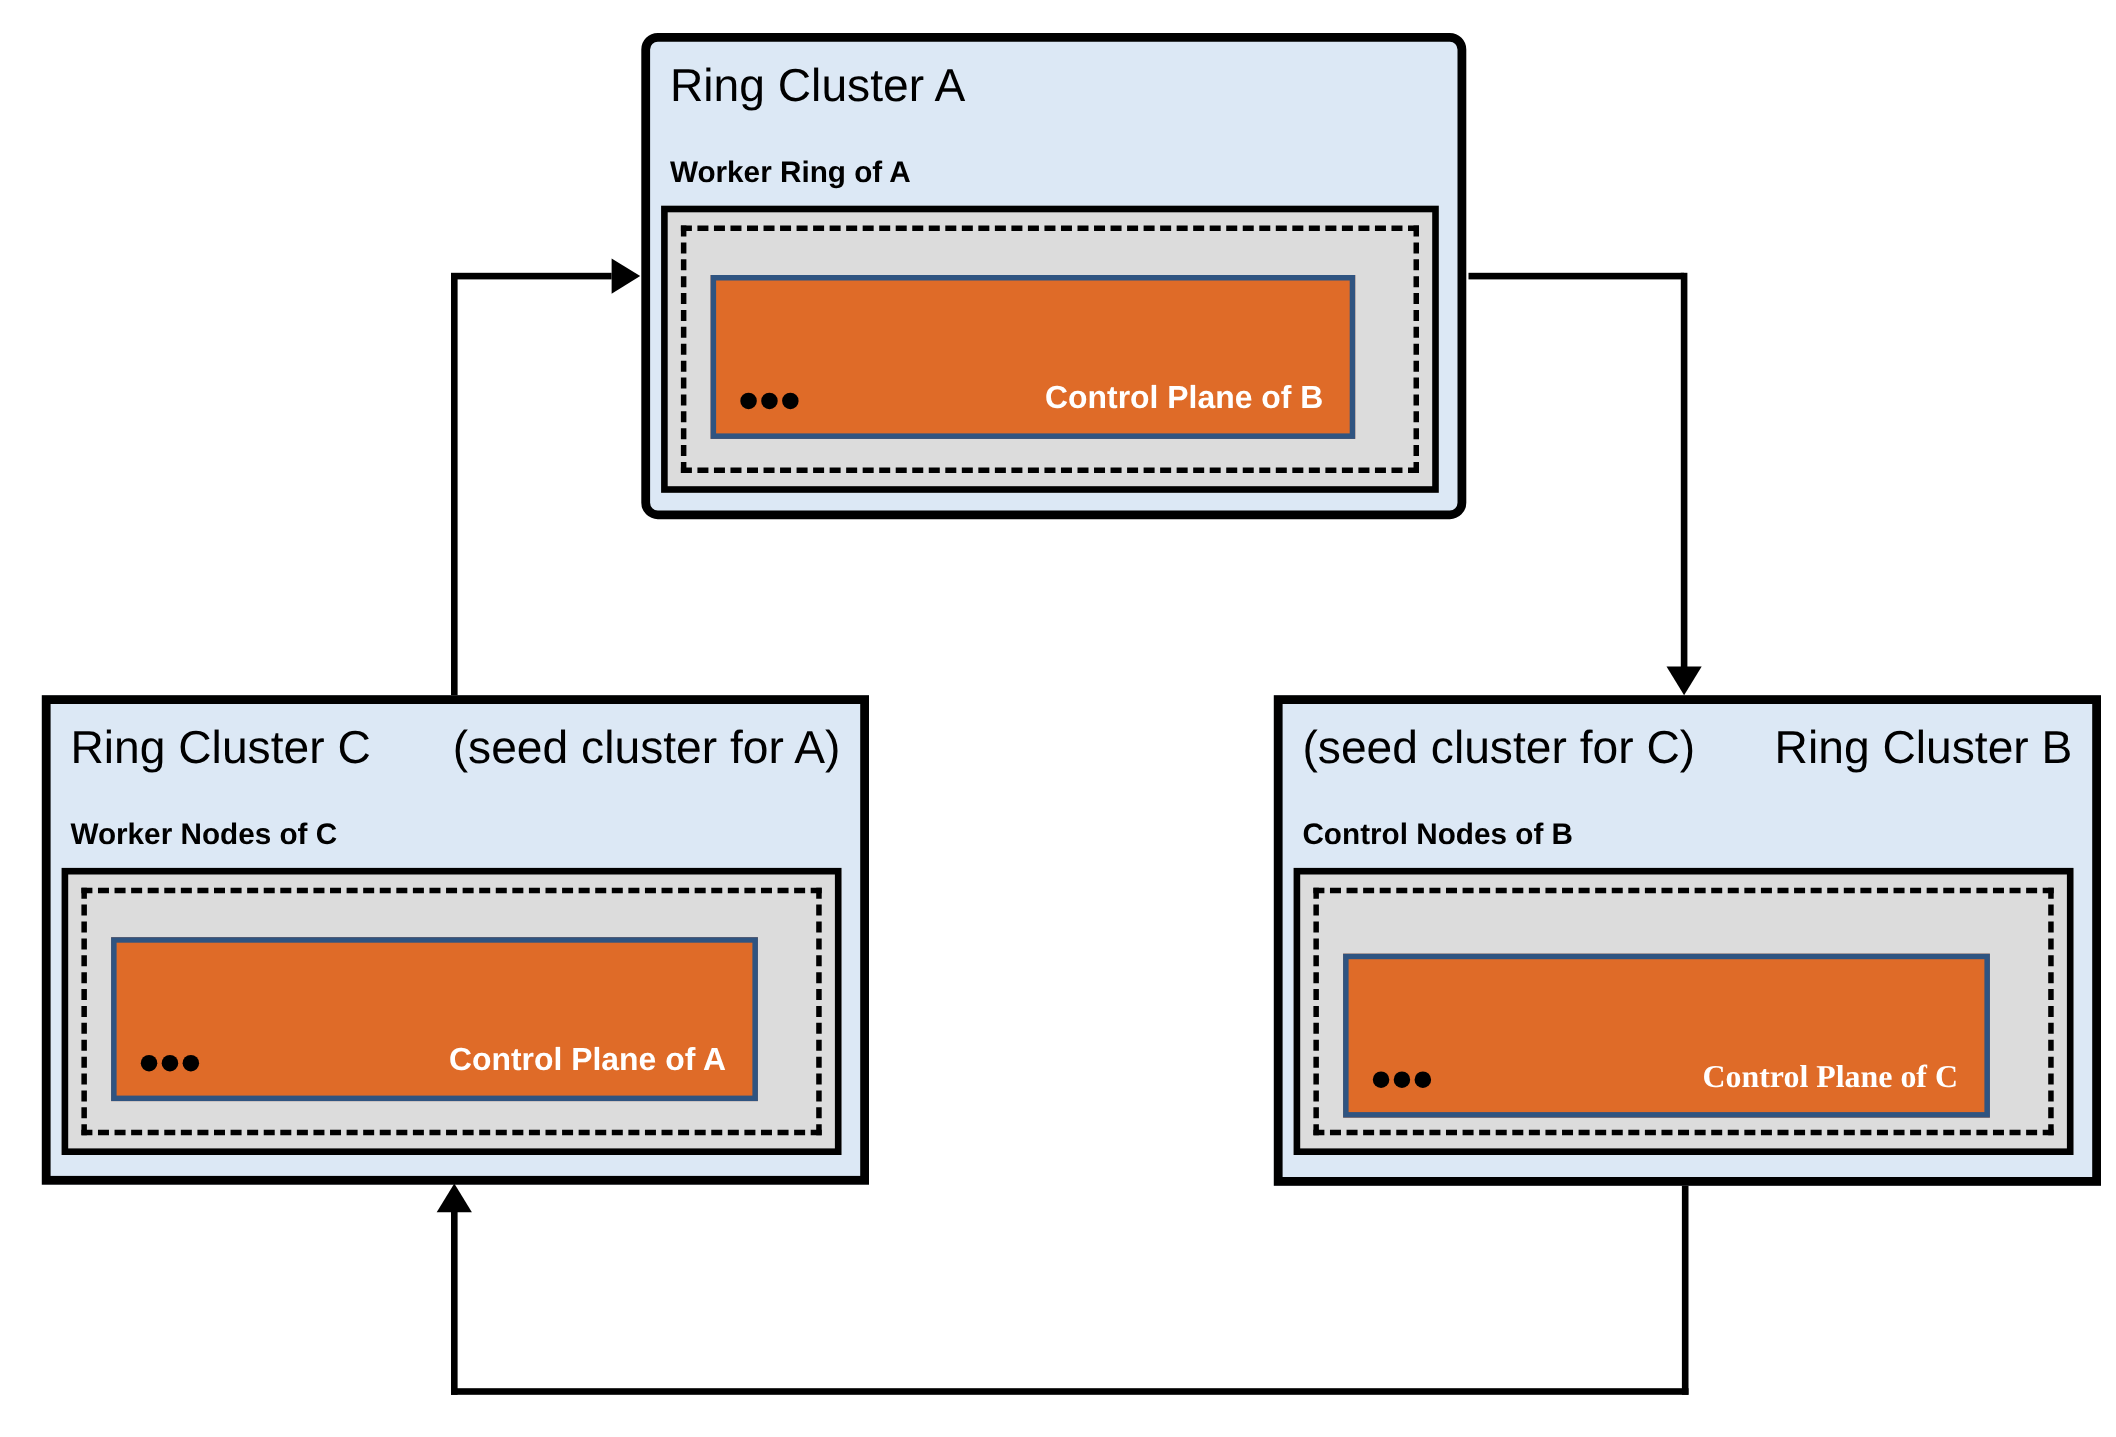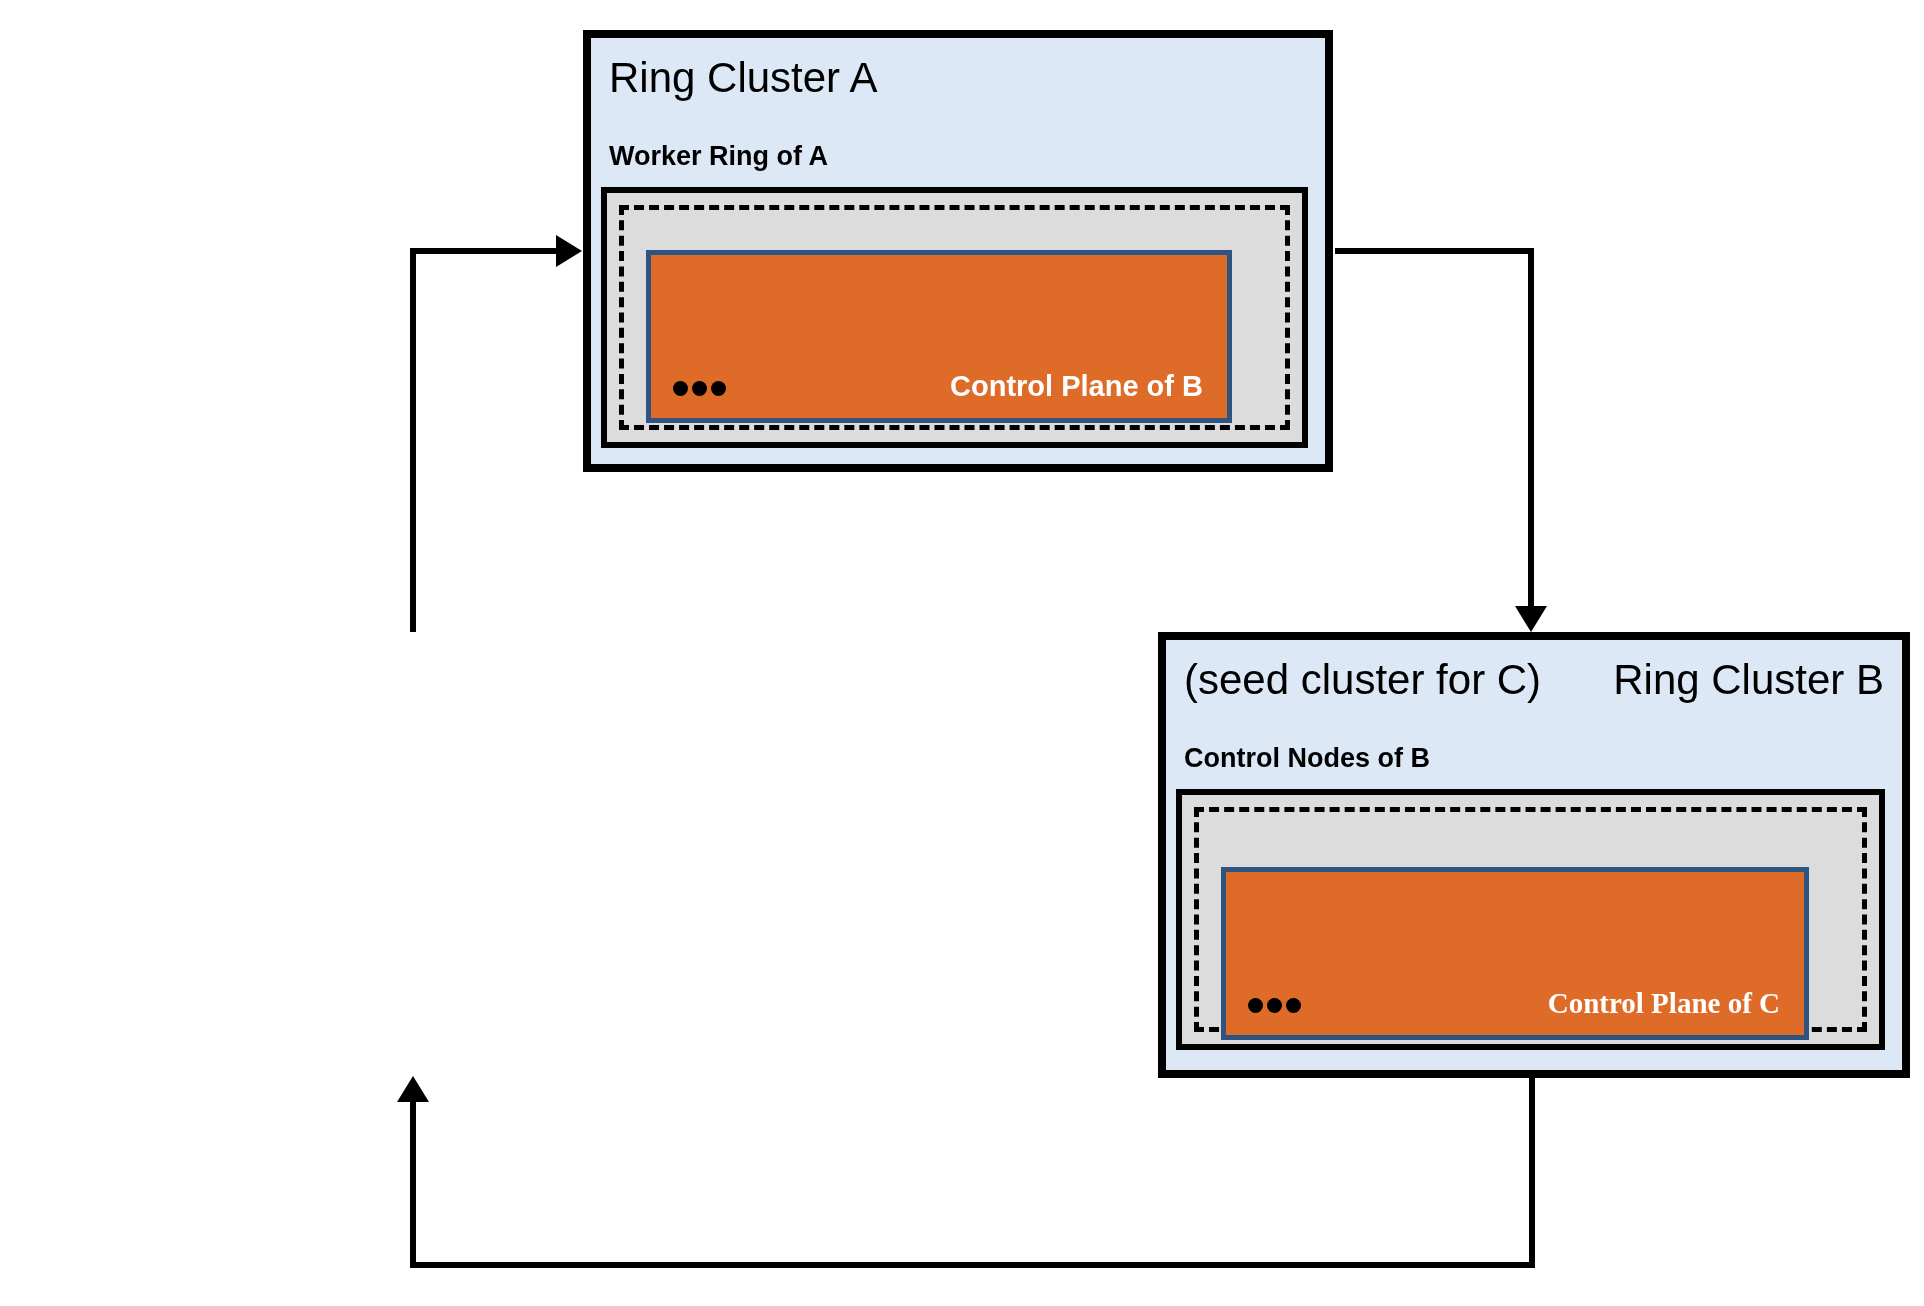--- a/index.html
+++ b/index.html
@@ -8,21 +8,21 @@
     font-family:"Liberation Sans", sans-serif; color:#000;
     overflow:hidden;
   }
 
   
   .cluster {
     position:absolute; box-sizing:border-box;
     background:var(--cluster-fill,#dce8f5);
     border:8px solid var(--cluster-border,#000);
   }
-  .cluster-a { left:583px; top:30px;  width:750px; height:442px; }
+  .cluster-a { left:583px; top:30px;  width:750px; height:442px;border-radius:15px; }
   .cluster-c { left:38px;  top:632px; width:752px; height:445px; }
   .cluster-b { left:1158px;top:632px; width:752px; height:446px; }
 
   .title-row {
     position:absolute; top:16px; left:0; right:0;
     display:flex; justify-content:space-between;
     padding:0 18px; font-size:42px; line-height:1.15; white-space:nowrap;
   }
   .worker-label {
     position:absolute; top:102px; left:18px;
@@ -35,21 +35,21 @@
     box-sizing:border-box;
     background:var(--node-fill,#dcdcdc);
     border:6px solid var(--node-border,#000);
   }
   .dashed-ring {
     position:absolute; inset:12px;
     border:5px dashed #000;
   }
   .control {
     position:absolute; left:34px; top:52px;
-    width:calc(100% - 75px); height:173px;
+    width:calc(100% - 75px); height:149px;
     box-sizing:border-box;
     background:var(--control-fill,#df6b28);
     border:5px solid var(--control-border,#2f5481);
   }
   .dots { position:absolute; left:22px; bottom:22px; display:flex; gap:4px; }
   .dots i { width:15px; height:15px; background:#000; border-radius:50%; display:block; }
   .control-label {
     position:absolute; right:24px; bottom:14px;
     color:#fff; font-weight:bold; font-size:29px; line-height:1.2; white-space:nowrap;
   }
@@ -97,20 +97,39 @@
               <i></i>
               <i></i>
               <i></i>
             </span>
           <span class="control-label">Control Plane of B</span>
         </div>
       </div>
     </div>
   </div>
 
+  <div class="cluster cluster-c">
+    <div class="title-row">
+      <span>Ring Cluster C</span>
+      <span>(seed cluster for A)</span>
+    </div>
+    <div class="worker-label">Worker Nodes of C</div>
+    <div class="node-box">
+      <div class="dashed-ring">
+        <div class="control" style="left:22px; top:40px;">
+          <span class="dots">
+              <i></i>
+              <i></i>
+              <i></i>
+            </span>
+          <span class="control-label">Control Plane of A</span>
+        </div>
+      </div>
+    </div>
+  </div>
 
   <div class="cluster cluster-b">
     <div class="title-row">
       <span>(seed cluster for C)</span>
       <span>Ring Cluster B</span>
     </div>
     <div class="worker-label">Control Nodes of B</div>
     <div class="node-box">
       <div class="dashed-ring">
         <div class="control" style="left:22px; top:55px;font-family:Liberation Serif, serif;">

